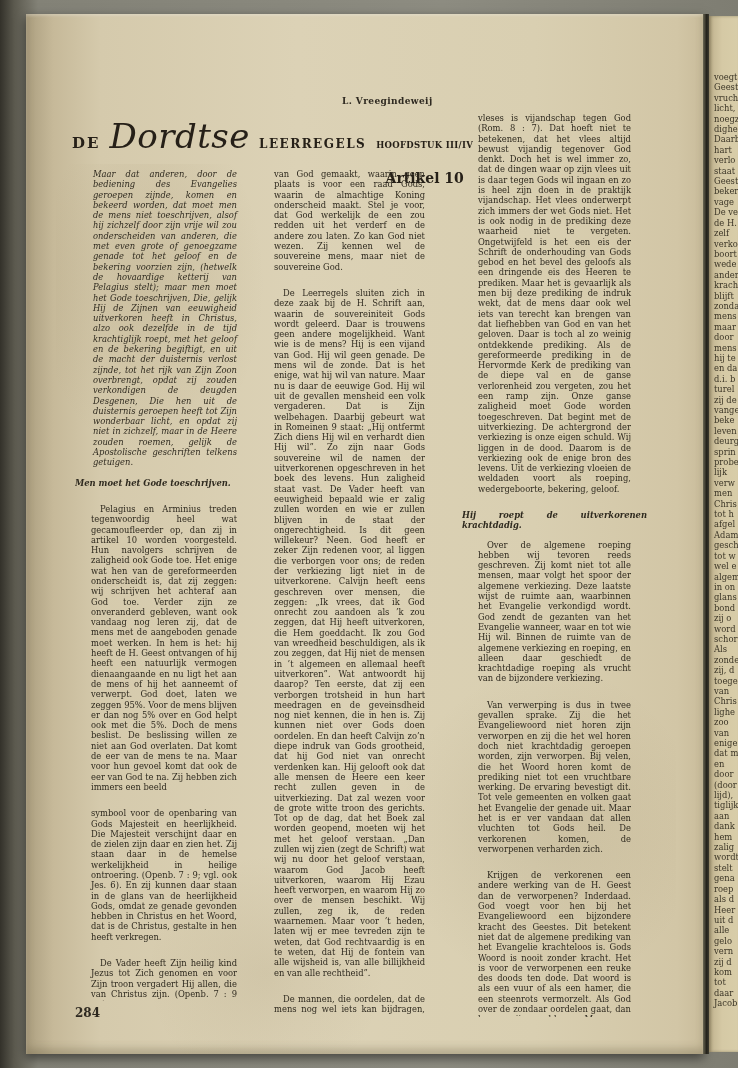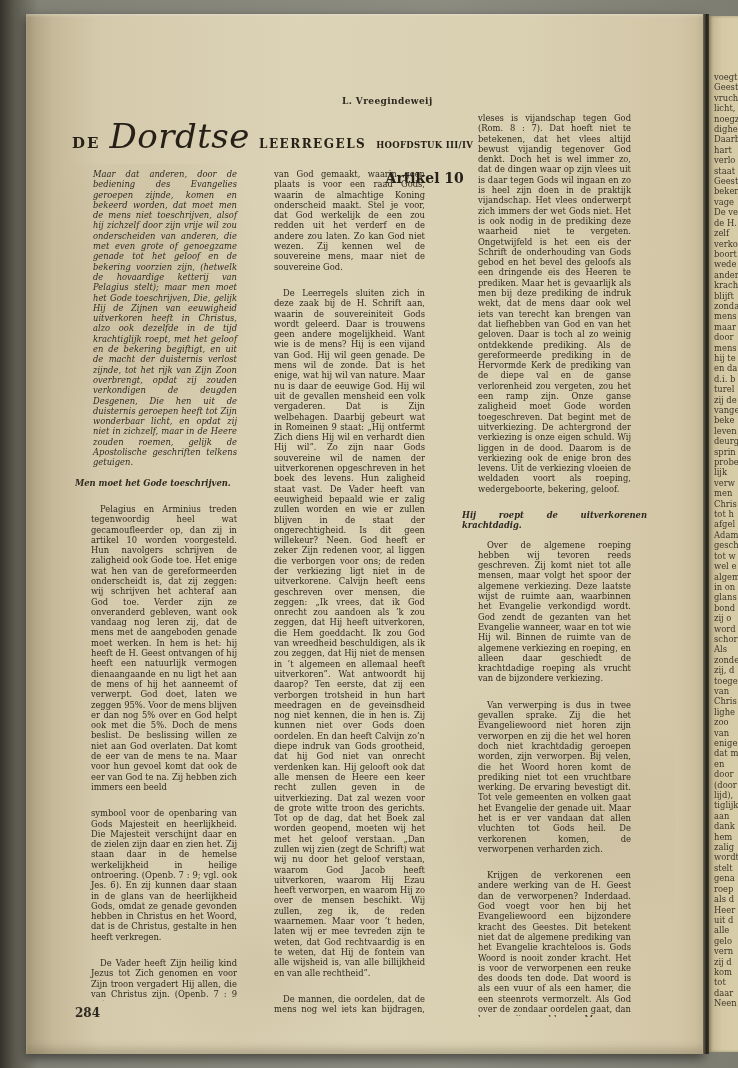--- a/index.html
+++ b/index.html
@@ -181,15 +181,15 @@
       <p class="frag">als d</p>
       <p class="frag">Heer</p>
       <p class="frag">uit d</p>
       <p class="frag">alle</p>
       <p class="frag">gelo</p>
       <p class="frag">vern</p>
       <p class="frag">zij d</p>
       <p class="frag">kom</p>
       <p class="frag">tot</p>
       <p class="frag">daar</p>
-      <p class="frag">Neen</p>
+      <p class="frag">Jacob</p>
     </div>
 </div>
 
 </body></html>

